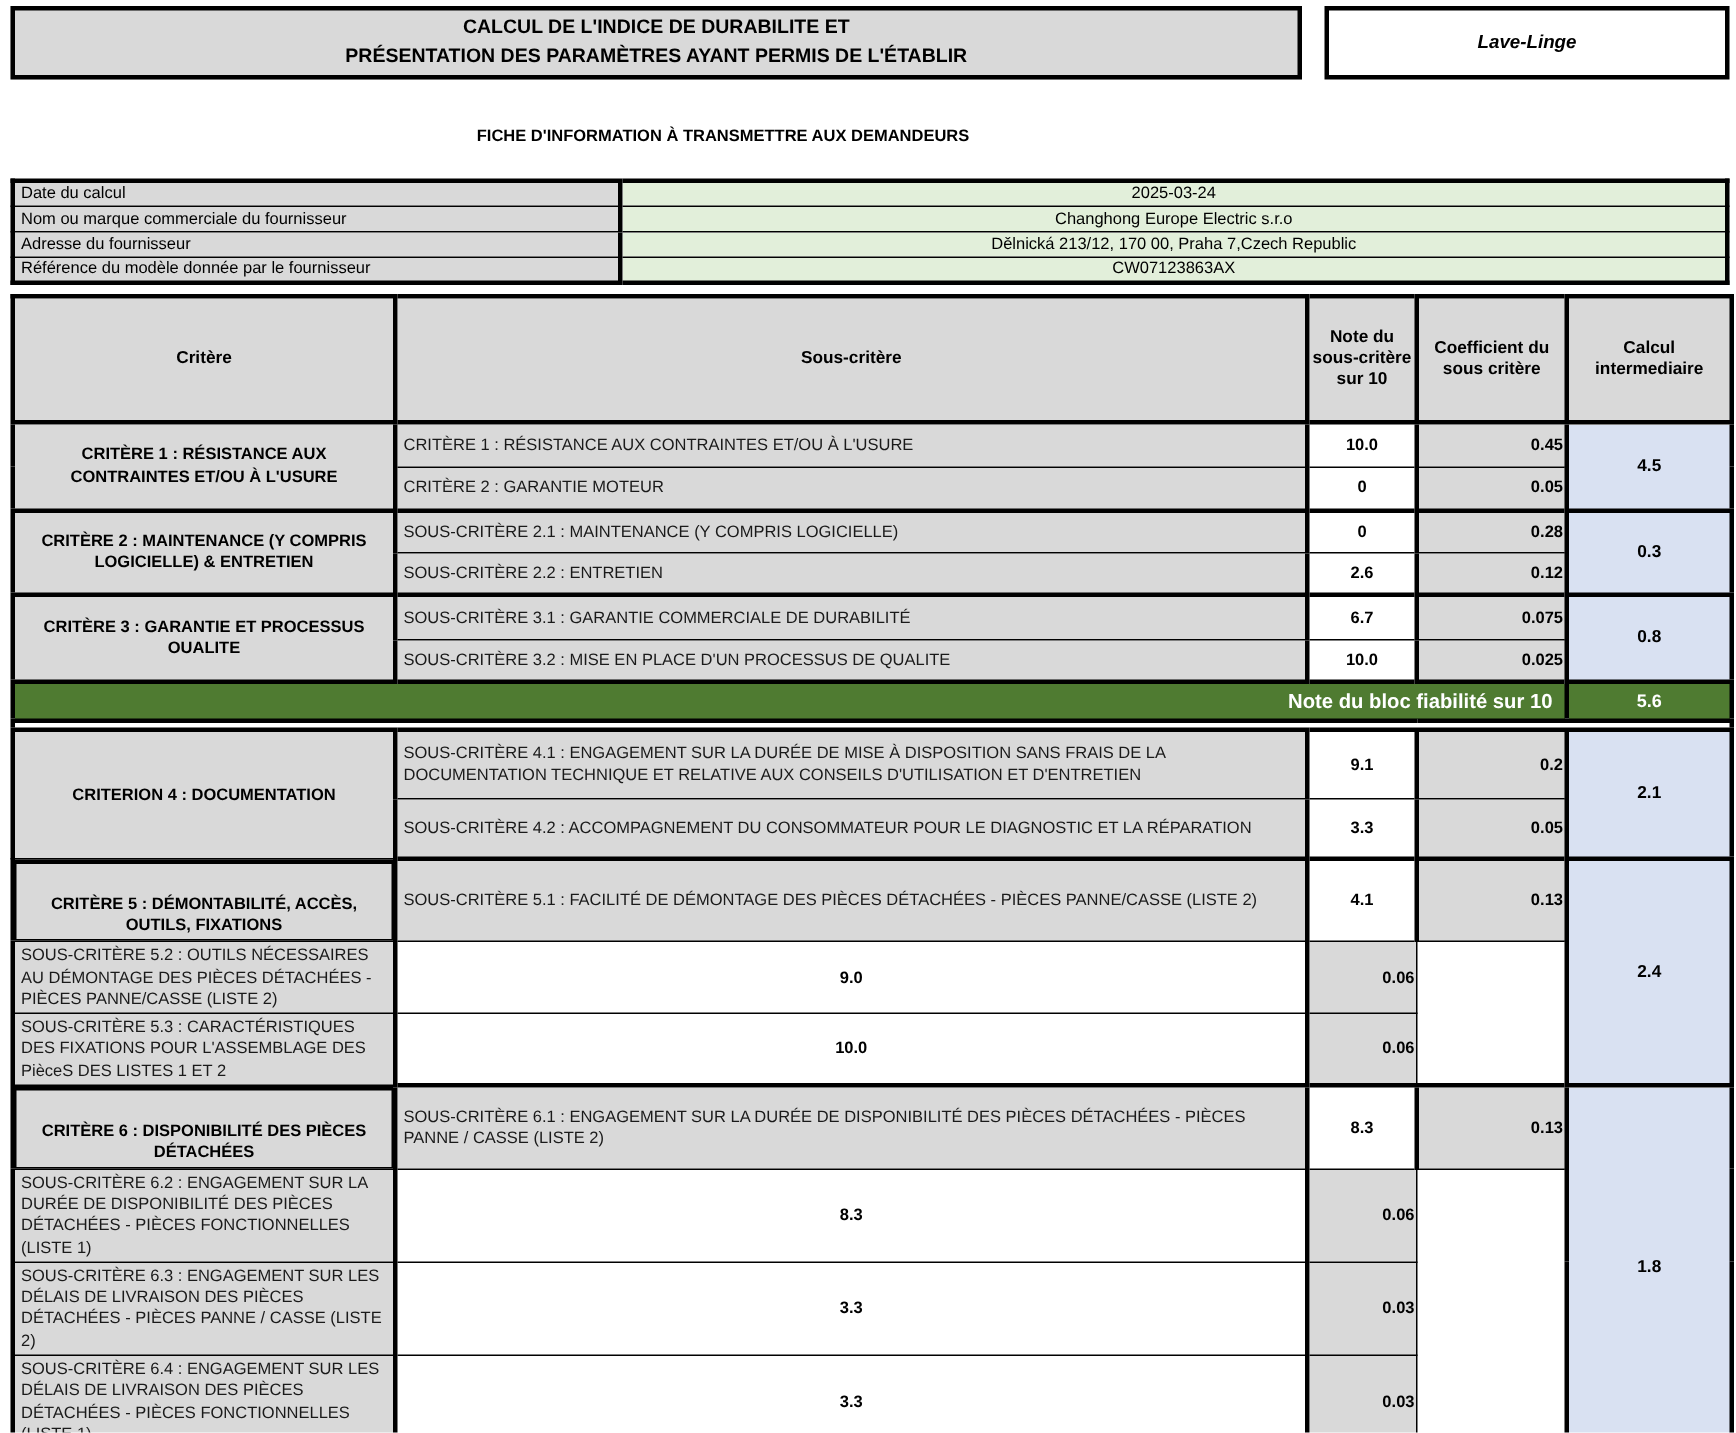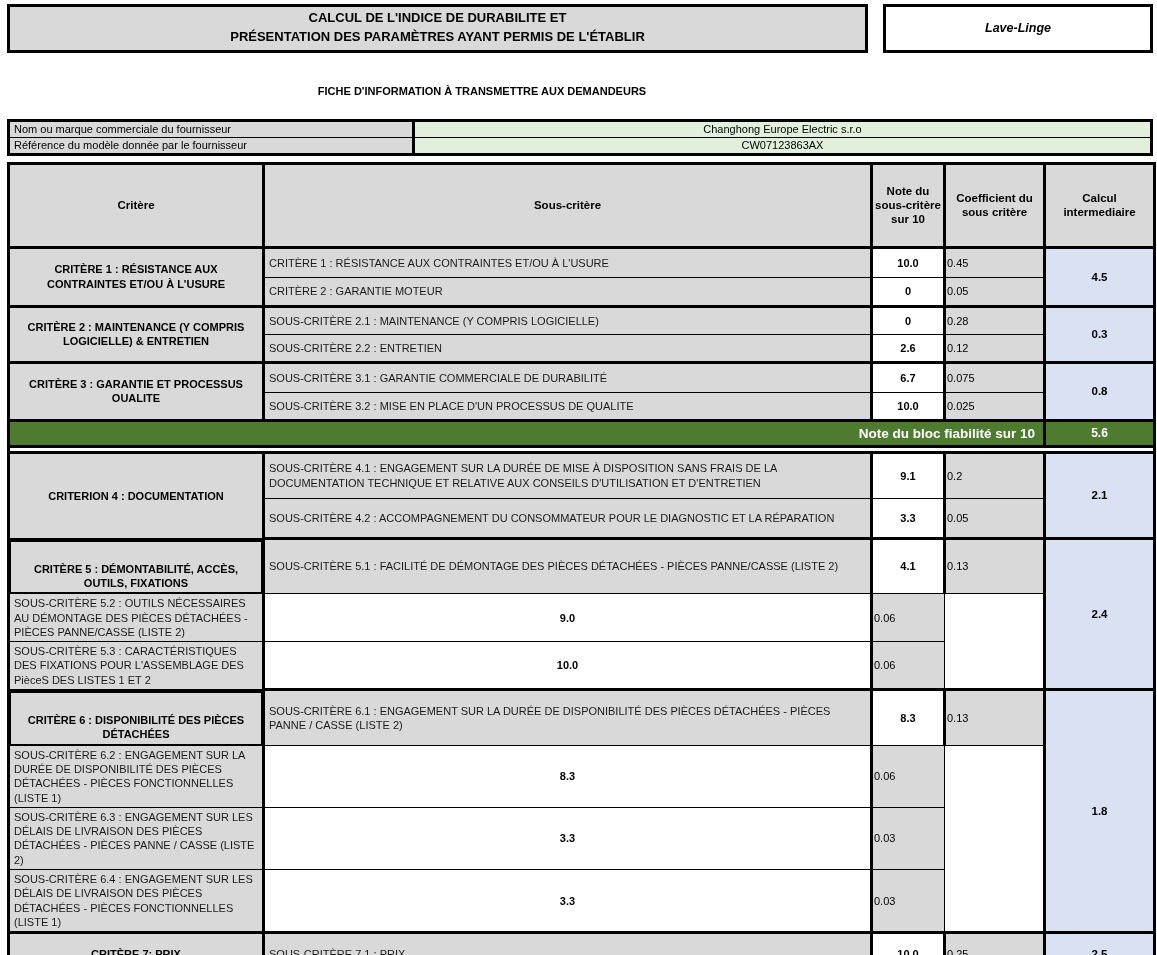--- a/index.html
+++ b/index.html
@@ -58,21 +58,21 @@
   }
   .bl{border-left:3px solid #000 !important;}
   tr.grp > td{border-top:3px solid #000;}
   td.crit{
     background:var(--gray);font-weight:bold;text-align:center;vertical-align:middle;
     padding:2px 6px;line-height:1.3;overflow-wrap:break-word;
   }
   td.crit.top{vertical-align:top;padding-top:20px;}
   td.sub{background:var(--gray);text-align:left;vertical-align:middle;padding:2px 4px;line-height:1.3;color:#1a1a1a;}
   td.note{background:#fff;font-weight:bold;text-align:center;vertical-align:middle;}
-  td.coef{background:var(--gray);font-weight:normal;text-align:left;vertical-align:middle;}
+  td.coef{background:var(--gray);font-weight:bold;text-align:right;vertical-align:middle;}
   td.calc{background:var(--blue);font-weight:bold;text-align:center;vertical-align:middle;font-size:11.5px;}
   tr.total-green > td{
     background:var(--green);color:#fff;font-weight:bold;
     border-top:3px solid #000;border-bottom:3px solid #000;
   }
   td.total-label{text-align:right;font-size:13.5px;padding-right:8px;}
   td.total-value{text-align:center;font-size:12px;}
   tr.spacer > td{background:#fff;border-top:none;border-bottom:none;padding:0;height:6px;}
 
   
@@ -94,23 +94,31 @@
       <span>Lave-Linge</span>
     </div>
   </div>
 
   <div class="subtitle-wrap">
     <span class="subtitle">FICHE D'INFORMATION À TRANSMETTRE AUX DEMANDEURS</span>
   </div>
 
   <table class="info">
     <tbody>
+        <tr>
+      <td class="lab">Date du calcul</td>
+      <td class="val">2025-03-24</td>
+    </tr>
     <tr>
       <td class="lab">Nom ou marque commerciale du fournisseur</td>
       <td class="val">Changhong Europe Electric s.r.o</td>
+    </tr>
+    <tr>
+      <td class="lab">Adresse du fournisseur</td>
+      <td class="val">Dělnická 213/12, 170 00, Praha 7,Czech Republic</td>
     </tr>
     <tr>
       <td class="lab">Référence du modèle donnée par le fournisseur</td>
       <td class="val">CW07123863AX</td>
     </tr>
   </tbody>
     </table>
 
   <table class="main">
     <colgroup>

